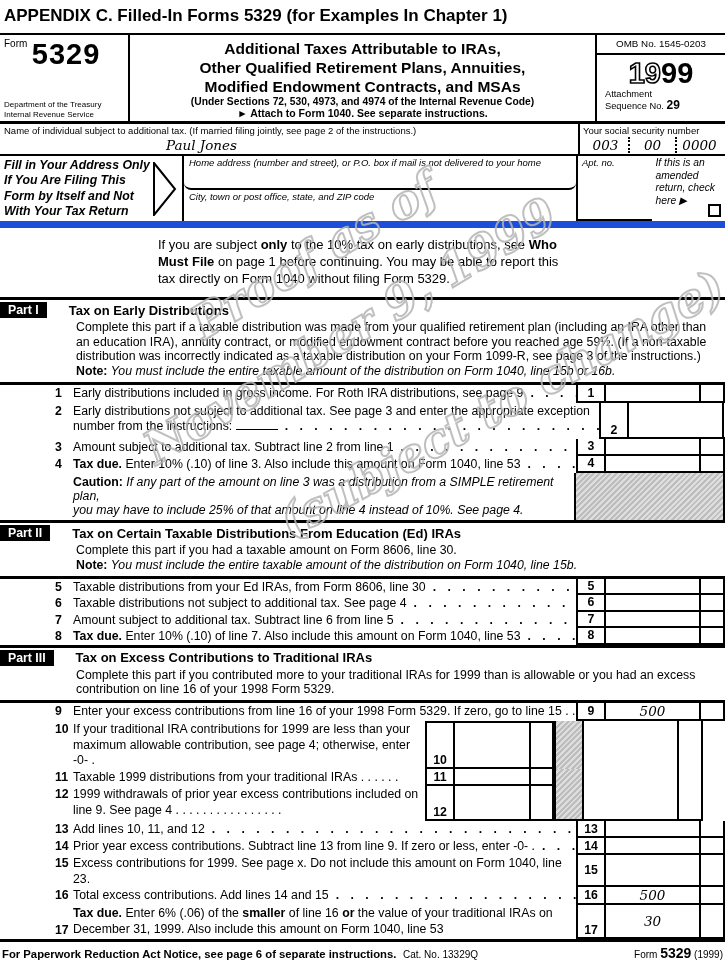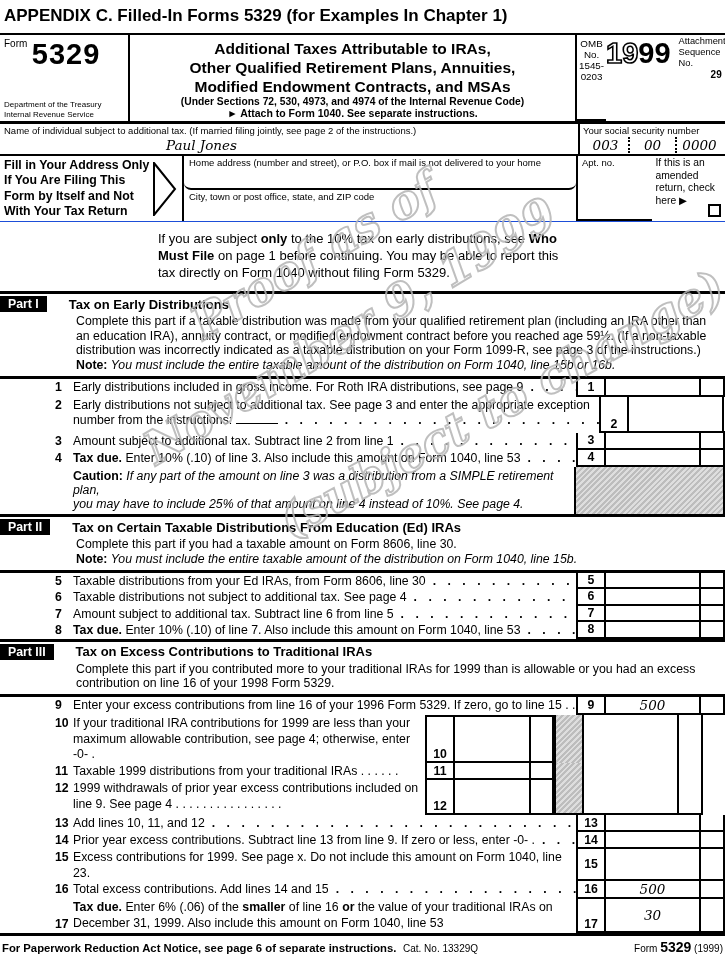--- a/index.html
+++ b/index.html
@@ -11,40 +11,40 @@
   
   .hdr { display:flex; border-top:2px solid #000; border-bottom:3px solid #000; min-height:90px; }
   .hdr-left { width:130px; border-right:2px solid #000; padding:3px 4px 2px 4px; display:flex; flex-direction:column; justify-content:space-between; }
   .form-word { font-size:10px; vertical-align:top; }
   .form-num { font-size:29px; font-weight:bold; letter-spacing:1px; }
   .agency { font-size:8px; line-height:9.5px; }
   .hdr-center { flex:1; text-align:center; border-right:2px solid #000; padding:4px 6px 2px 6px; }
   .t1 { font-weight:bold; font-size:15.5px; line-height:19px; }
   .sub { font-weight:bold; font-size:10.3px; margin-top:0; }
   .attach { font-weight:bold; font-size:10.5px; }
-  .hdr-right { width:148px; display:flex; flex-direction:row; }
+  .hdr-right { width:128px; display:flex; flex-direction:column; }
   .omb { font-size:9.8px; text-align:center; border-bottom:2px solid #000; padding:3px 2px 4px 2px; }
   .year { text-align:center; font-size:29px; font-weight:bold; line-height:30px; padding-top:3px; }
   .y-o { color:#fff; -webkit-text-stroke:1.6px #000; }
   .att { font-size:9.3px; line-height:11px; padding:1px 8px 2px 8px; }
-  .seq-no { font-weight:bold; font-size:10px;margin-left:32px; }
+  .seq-no { font-weight:bold; font-size:12px; }
 
   
   .name-row { display:flex; border-bottom:2px solid #000; min-height:30px; }
   .name-cell { flex:1; padding:1px 4px; }
   .small-label { font-size:9.5px; line-height:11px; }
   .hand { font-family:"DejaVu Serif", serif; font-style:italic; font-size:13.5px; }
   .name-val { margin-left:162px; margin-top:1px; }
   .ssn-cell { width:147px; border-left:2px solid #000; padding:1px 3px; }
   .ssn-groups { display:flex; margin-top:1px; text-align:center; }
   .ssn-g { flex:1; }
   .ssn-g + .ssn-g { border-left:2px dotted #000; }
 
   
-  .addr { display:flex; border-bottom:1px solid #1d4ed8; min-height:63px; }
+  .addr { display:flex; border-bottom:7px solid #1d4ed8; min-height:63px;font-style:italic; }
   .addr-left { width:184px; border-right:2px solid #000; display:flex; padding:2px 1px 2px 4px; }
   .addr-msg { font-weight:bold; font-size:12.3px; line-height:15.3px; flex:1; }
   .arrow-wrap { width:28px; display:flex; align-items:center; }
   .addr-mid { flex:1; display:flex; flex-direction:column; }
   .addr-mid > div { flex:1; padding:1px 5px;border-radius:7px; }
   .addr-mid > div:first-child { border-bottom:2px solid #000; }
   .addr-right { width:149px; border-left:2px solid #000; display:flex; flex-direction:row; }
   .apt { flex:1; border-bottom:2px solid #000; padding:1px 4px; }
   .amended { flex:1; padding:1px 4px; font-size:10.3px; line-height:12.5px; position:relative; }
   .checkbox { position:absolute; right:4px; bottom:4px; width:13px; height:13px; border:2px solid #000; background:#fff; }
@@ -326,21 +326,21 @@
     <span class="part-title">Tax on Excess Contributions to Traditional IRAs</span>
   </div>
   <div class="part-intro">
     <span>Complete this part if you contributed more to your traditional IRAs for 1999 than is allowable or you had an excess contribution on line 16 of your 1998 Form 5329.</span>
   </div>
 
   <div class="tbl3">
     <div class="frow" style="min-height:18px">
       <div class="no">9</div>
       <div class="tx">
-          <span>Enter your excess contributions from line 16 of your 1996 Form 5329. If zero, go to line 15 .  .</span>
+          <span>Enter your excess contributions from line 16 of your 1998 Form 5329. If zero, go to line 15 .  .</span>
         </div>
       <div class="bx">
           <div class="bn">9</div>
           <div class="ba hand">500</div>
           <div class="bc"></div>
         </div>
     </div>
 
     <div class="frow" style="min-height:34px">
       <div class="no">10</div>

